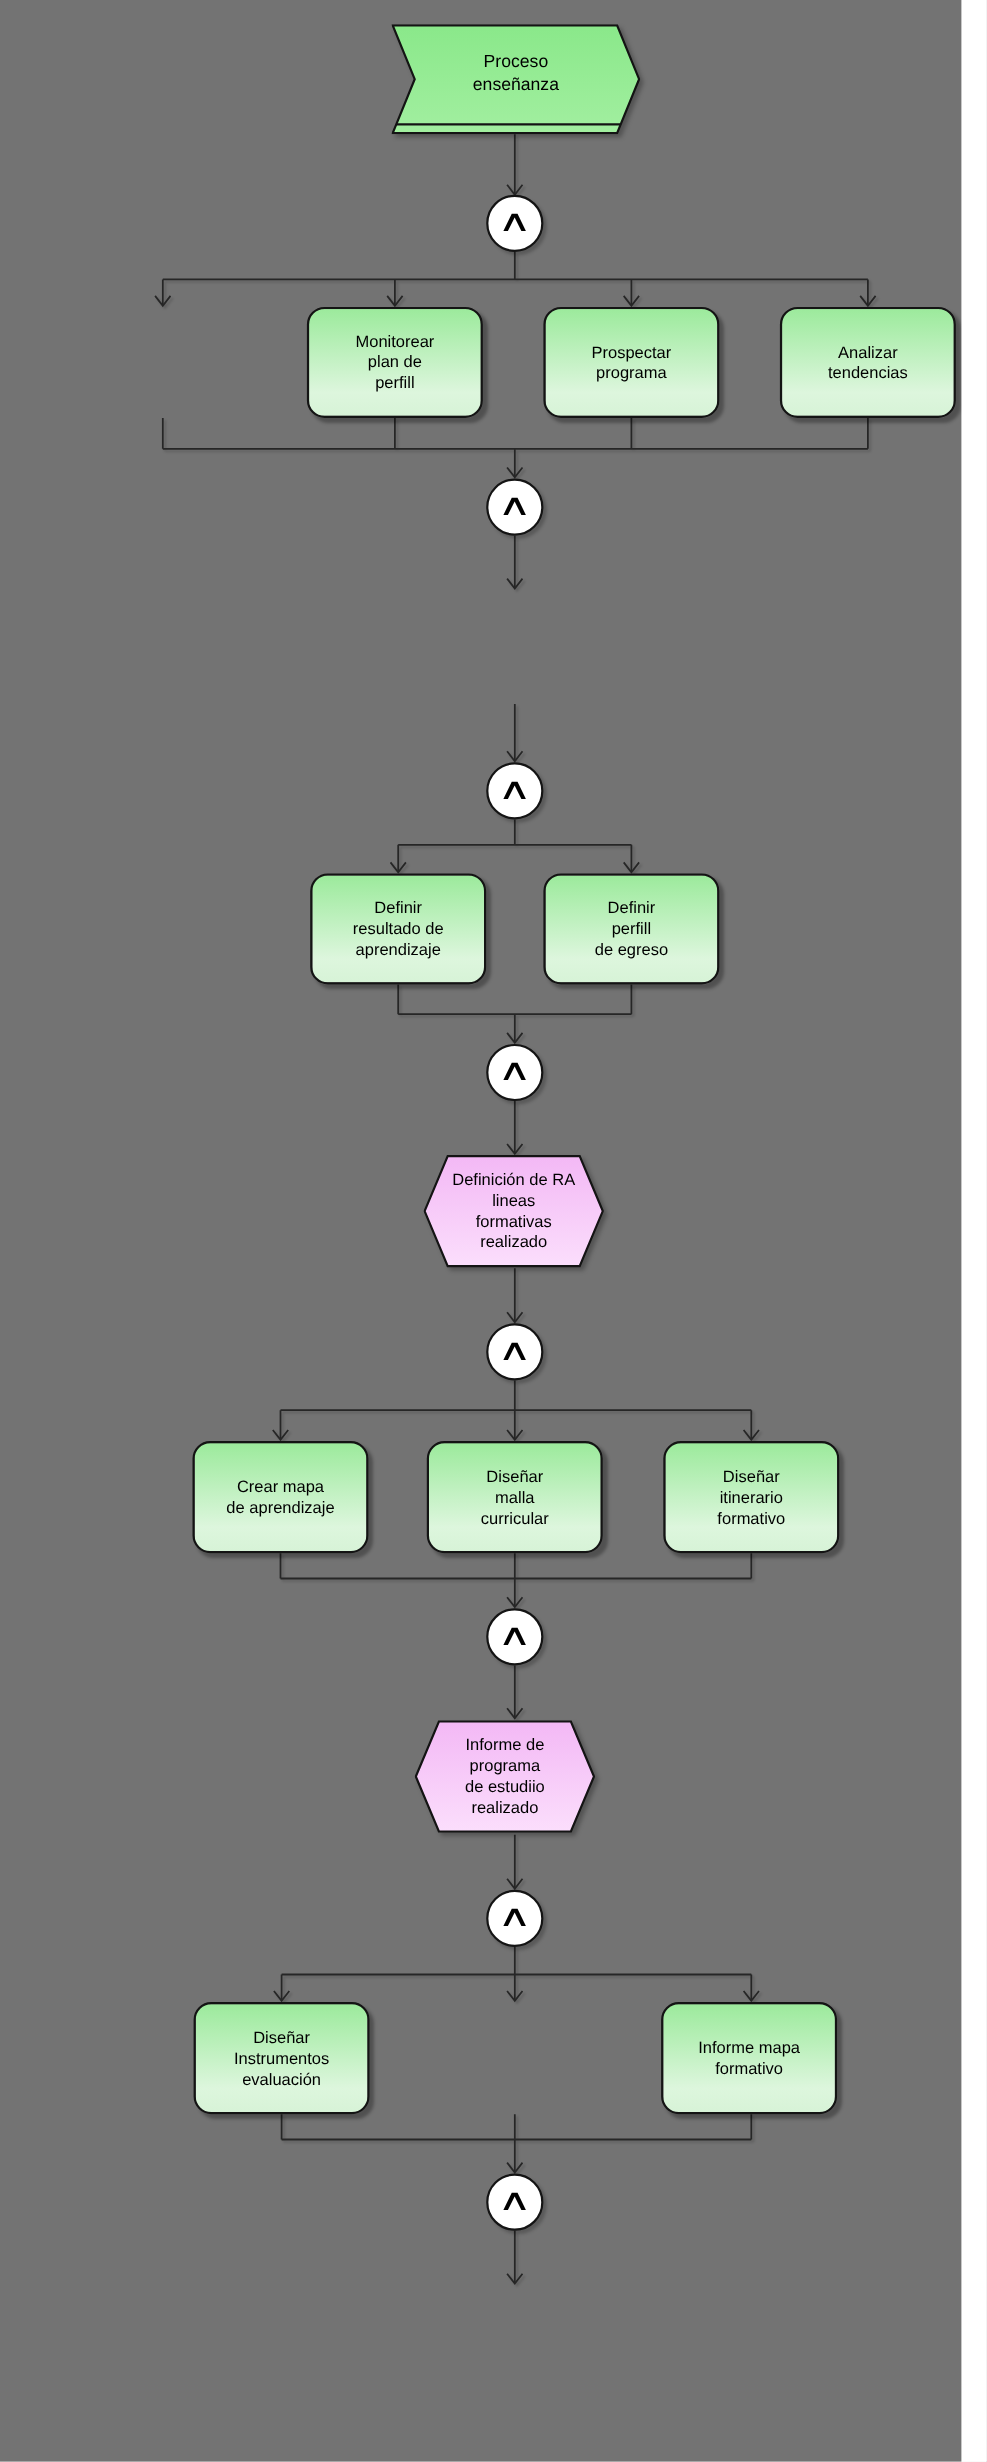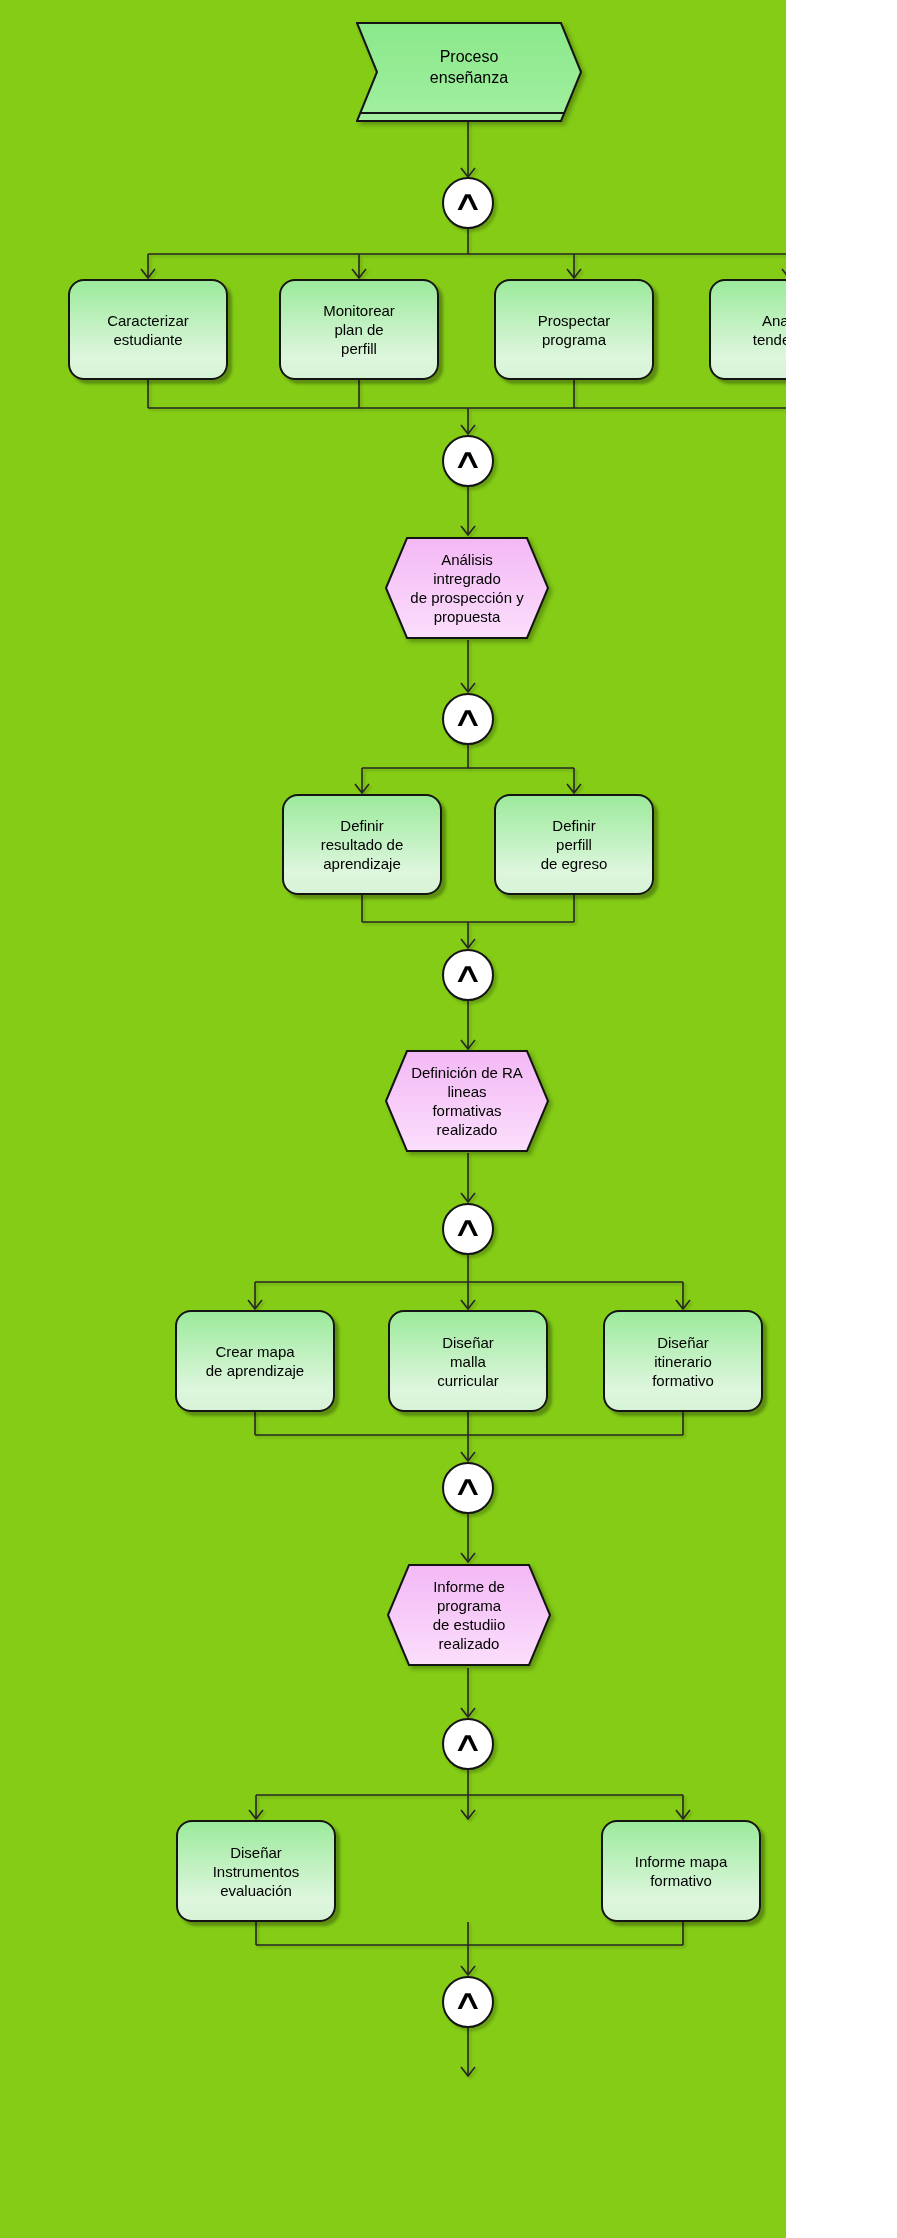--- a/index.html
+++ b/index.html
@@ -1,17 +1,17 @@
 <!DOCTYPE html>
 <html style="--function-fill-top: #9cea9c; --function-fill-bottom: #ddf6dd; --event-fill-top: #f3b8f5; --event-fill-bottom: #fbdefc; --interface-fill-top: #8ae88a; --interface-fill-bottom: #a2efa0; --outline: #141414; --connector: #262626;"><head>
 <meta charset="utf-8">
 <style>
   html,body{margin:0;padding:0;background:#ffffff;}
   body{font-family:"Liberation Sans", sans-serif;color:#000;}
-  .canvas{position:relative;width:786px;height:2238px;background:#84cc16;overflow:hidden;}
+  .canvas{position:relative;width:874px;height:2238px;background:#737373;overflow:hidden;}
 
   
   .connectors{position:absolute;left:0;top:0;width:897px;height:2238px;
     filter:drop-shadow(2px 2px 1px rgba(0,0,0,0.18));}
 
   
   .label{white-space:pre-line;text-align:center;font-size:15px;line-height:19px;color:#000;}
 
   
   .func{position:absolute;width:160px;box-sizing:border-box;
@@ -145,47 +145,34 @@
   <div class="op" style="left:442px;top:1462px">
       <span class="glyph">∧</span>
     </div>
   <div class="op" style="left:442px;top:1718px">
       <span class="glyph">∧</span>
     </div>
   <div class="op" style="left:442px;top:1976px">
       <span class="glyph">∧</span>
     </div>
 
-  <div class="func r12" style="left:68px;top:279px">
-      <span class="label">Caracterizar
-estudiante</span>
-    </div>
   <div class="func r12" style="left:279px;top:279px">
       <span class="label">Monitorear
 plan de
 perfill</span>
     </div>
   <div class="func r12" style="left:494px;top:279px">
       <span class="label">Prospectar
 programa</span>
     </div>
   <div class="func r12" style="left:709px;top:279px">
       <span class="label">Analizar
 tendencias</span>
     </div>
 
-  <div class="event" style="left:385px;top:536px">
-    <svg viewBox="0 0 164 104">
-      <polygon points="1,52 22,2 142,2 163,52 142,102 22,102" fill="url(#gradEvent)" stroke="#141414" stroke-width="2"></polygon>
-    </svg>
-    <div class="label">Análisis
-intregrado
-de prospección y
-propuesta</div>
-  </div>
 
   <div class="func r12" style="left:282px;top:794px">
       <span class="label">Definir
 resultado de
 aprendizaje</span>
     </div>
   <div class="func r12" style="left:494px;top:794px">
       <span class="label">Definir
 perfill
 de egreso</span>
@@ -209,21 +196,21 @@
       <span class="label">Diseñar
 malla
 curricular</span>
     </div>
   <div class="func r34" style="left:603px;top:1310px">
       <span class="label">Diseñar
 itinerario
 formativo</span>
     </div>
 
-  <div class="event" style="left:387px;top:1563px">
+  <div class="event" style="left:377px;top:1563px">
     <svg viewBox="0 0 164 104">
       <polygon points="1,52 22,2 142,2 163,52 142,102 22,102" fill="url(#gradEvent)" stroke="#141414" stroke-width="2"></polygon>
     </svg>
     <div class="label">Informe de
 programa
 de estudiio
 realizado</div>
   </div>
 
   <div class="func r34" style="left:176px;top:1820px">

